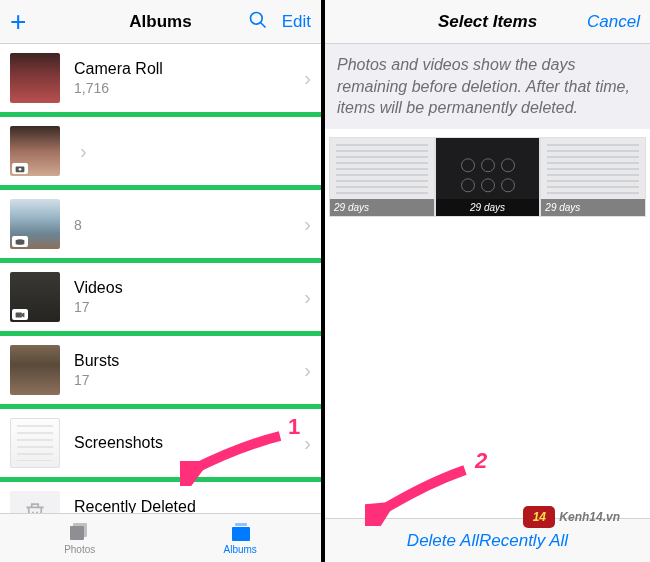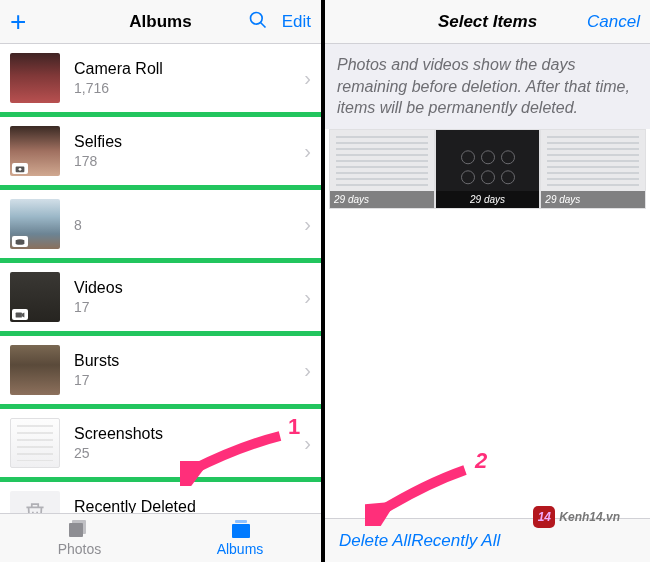--- a/index.html
+++ b/index.html
@@ -96,38 +96,38 @@
     border-top: 1px solid #d1d1d6;
     background: #f8f8f8;
     display: flex;
     justify-content: space-around;
     align-items: center;
   }
   .tab {
     display: flex;
     flex-direction: column;
     align-items: center;
-    font-size: 14px;
+    font-size: 10px;
     color: #8e8e93;
     gap: 2px;
   }
   .tab.active { color: #007aff; }
   .tab-icon { width: 24px; height: 20px; }
   
   .infobox {
     background: #efeff4;
     padding: 10px 12px;
     font-size: 16px;
     color: #6d6d72;
     line-height: 1.35;
   }
   .thumbstrip {
     display: flex;
     gap: 0;
-    padding: 0 4px 6px 4px;
+    padding: 8px 4px 6px 4px;
     background: #fff;
   }
   .thumbitem {
     flex: 1;
     height: 80px;
     position: relative;
     background: #e9e9eb;
     border: 1px solid #e0e0e2;
     overflow: hidden;
   }
@@ -140,21 +140,21 @@
     background: rgba(0,0,0,0.45);
     color: #fff;
     font-size: 10px;
     padding: 3px 4px;
   }
   .toolbar-bottom {
     height: 44px;
     border-top: 1px solid #d1d1d6;
     background: #f8f8f8;
     display: flex;
-    justify-content: flex-start;
+    justify-content: center;
     align-items: center;
     padding: 0 14px;
     margin-top: auto;
   }
   
   .arrow {
     position: absolute;
     pointer-events: none;
   }
   .arrow svg { display: block; }
@@ -196,21 +196,21 @@
   .thumbitem.dark .dialpad span{
     width:14px;height:14px;border:1px solid #6a6a6e;border-radius:50%;
   }
   
   .watermark{
     position:absolute; right:30px; bottom:34px;
     display:flex; align-items:center; gap:4px;
     font-size:12px; color:#777; font-weight:600;
   }
   .watermark .badge{
-    width:22px;height:22px;border-radius:5px;background:#b3171e;color:#f0abfc;
+    width:32px;height:22px;border-radius:5px;background:#b3171e;color:#fde047;
     display:flex;align-items:center;justify-content:center;font-size:12px;font-weight:700;
   }
 </style>
 </head>
 <body>
 
 <div class="pane pane-left">
 
   <div class="navbar">
     <div class="nav-left">
@@ -241,24 +241,20 @@
 
     <div class="row">
       <div class="thumb t-selfie">
         <div class="overlay-icon">
           <svg viewBox="0 0 16 12">
               <rect x="1" y="2" width="14" height="9" rx="1.5"></rect>
               <circle cx="8" cy="6.5" r="2.2" fill="#fff"></circle>
             </svg>
         </div>
       </div>
-      <div class="row-text">
-        <div class="row-title">Selfies</div>
-        <div class="row-sub">178</div>
-      </div>
       <span class="chevron">›</span>
     </div>
 
     <div class="row">
       <div class="thumb t-pano">
         <div class="overlay-icon">
           <svg viewBox="0 0 16 10">
               <path d="M1 2 Q8 -1 15 2 L15 8 Q8 11 1 8 Z" fill="#555"></path>
             </svg>
         </div>
@@ -291,21 +287,20 @@
         <div class="row-title">Bursts</div>
         <div class="row-sub">17</div>
       </div>
       <span class="chevron">›</span>
     </div>
 
     <div class="row">
       <div class="thumb t-shot"></div>
       <div class="row-text">
         <div class="row-title">Screenshots</div>
-        <div class="row-sub">25</div>
       </div>
       <span class="chevron">›</span>
     </div>
 
     <div class="row">
       <div class="thumb trash-thumb">
         <svg viewBox="0 0 24 28">
             <path d="M4 6 h16 M9 6 V3 h6 v3 M6 6 l1 19 h10 l1-19 M10 10 v12 M14 10 v12"></path>
           </svg>
       </div>

